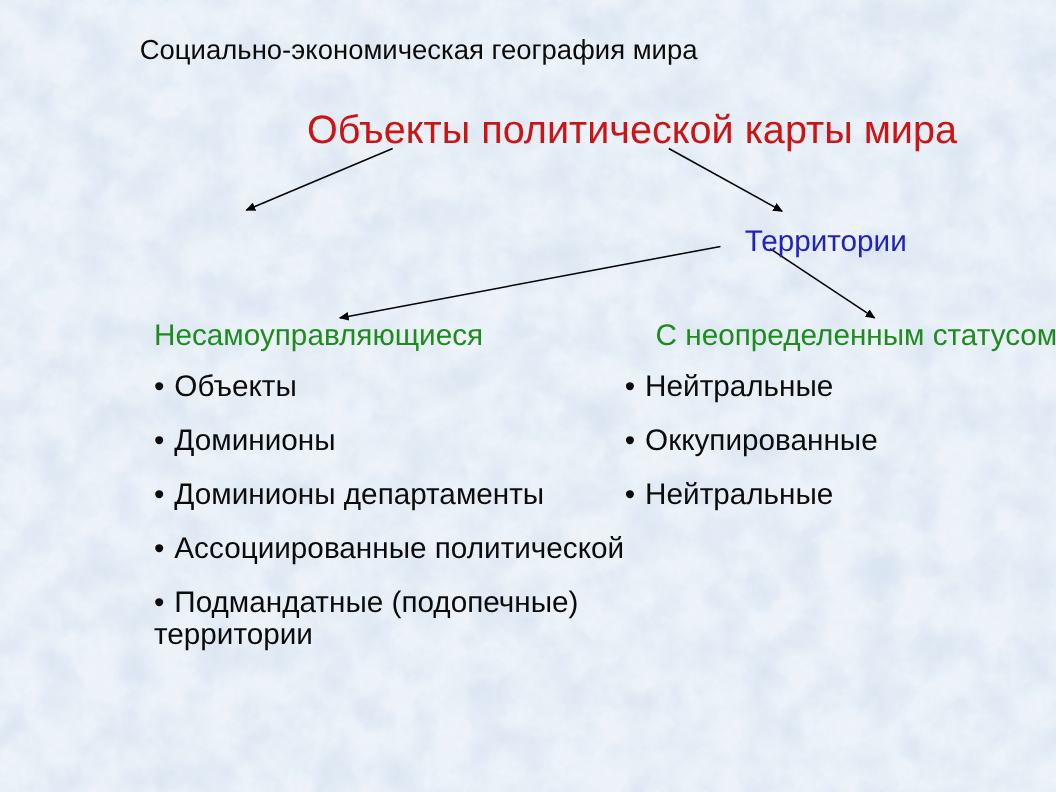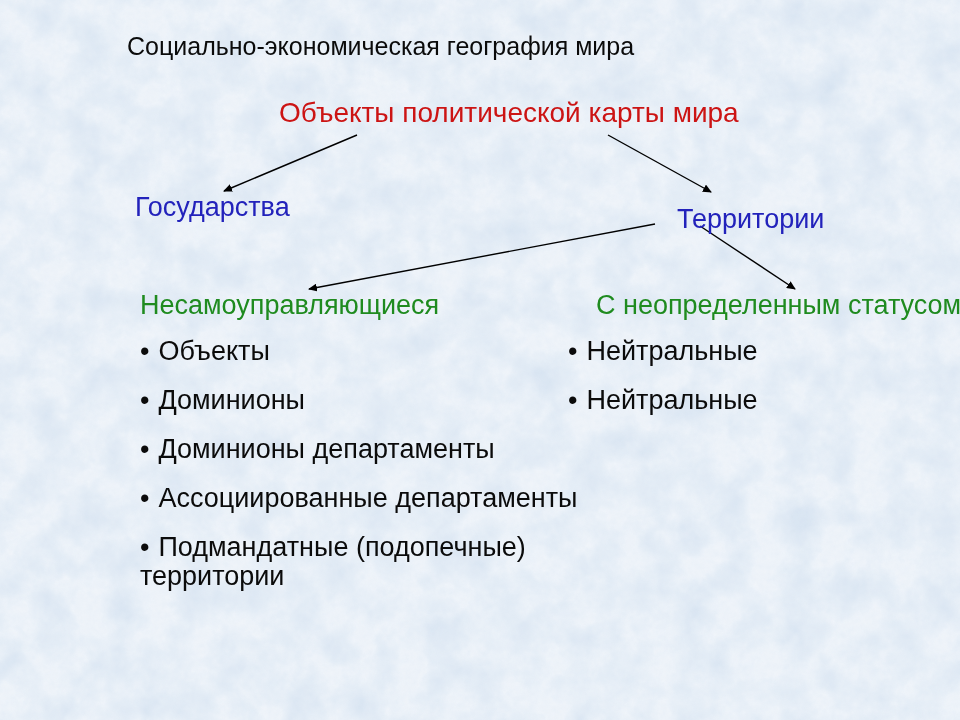--- a/index.html
+++ b/index.html
@@ -26,21 +26,21 @@
 
   .abs { position: absolute; white-space: nowrap; }
 
   .slide-header {
     left: 127px; top: 32px;
     font-size: 25px;
     color: #0b0b0b;
   }
   .root-title {
     left: 279px; top: 97px;
-    font-size: 28px;
+    font-size: 36px;
     color: var(--color-title, #cc1414);
   }
   .node-blue {
     font-size: 27px;
     color: var(--color-node, #2222bb);
   }
   .node-states  { left: 135px; top: 192px; }
   .node-territories { left: 677px; top: 192px; margin-top: 12px; }
 
   .group-heading {
@@ -95,35 +95,35 @@
     <line x1="655" y1="224" x2="309" y2="289" marker-end="url(#ah)"></line>
     <line x1="700" y1="226" x2="795" y2="289" marker-end="url(#ah)"></line>
   </svg>
 
   <div class="layer-content">
 
     <div class="abs slide-header">Социально-экономическая география мира</div>
 
     <div class="abs root-title">Объекты политической карты мира</div>
 
-    <div class="abs node-blue node-states">Государства</div>
 
     <div class="abs node-blue node-territories">Территории</div>
 
     <div class="abs group-heading heading-left">Несамоуправляющиеся</div>
 
     <div class="abs group-heading heading-right">С неопределенным статусом</div>
 
     <div class="bullet-list list-left">
       <div class="bullet-item"><span class="bullet-glyph">•</span><span>Объекты</span></div>
       <div class="bullet-item"><span class="bullet-glyph">•</span><span>Доминионы</span></div>
       <div class="bullet-item"><span class="bullet-glyph">•</span><span>Доминионы департаменты</span></div>
-      <div class="bullet-item"><span class="bullet-glyph">•</span><span>Ассоциированные департаменты</span></div>
+      <div class="bullet-item"><span class="bullet-glyph">•</span><span>Ассоциированные политической</span></div>
       <div class="bullet-item"><span class="bullet-glyph">•</span><span>Подмандатные (подопечные) территории</span></div>
     </div>
 
     <div class="bullet-list list-right">
       <div class="bullet-item"><span class="bullet-glyph">•</span><span>Нейтральные</span></div>
+      <div class="bullet-item"><span class="bullet-glyph">•</span><span>Оккупированные</span></div>
       <div class="bullet-item"><span class="bullet-glyph">•</span><span>Нейтральные</span></div>
     </div>
 
   </div>
 </div>
 
 </body></html>

